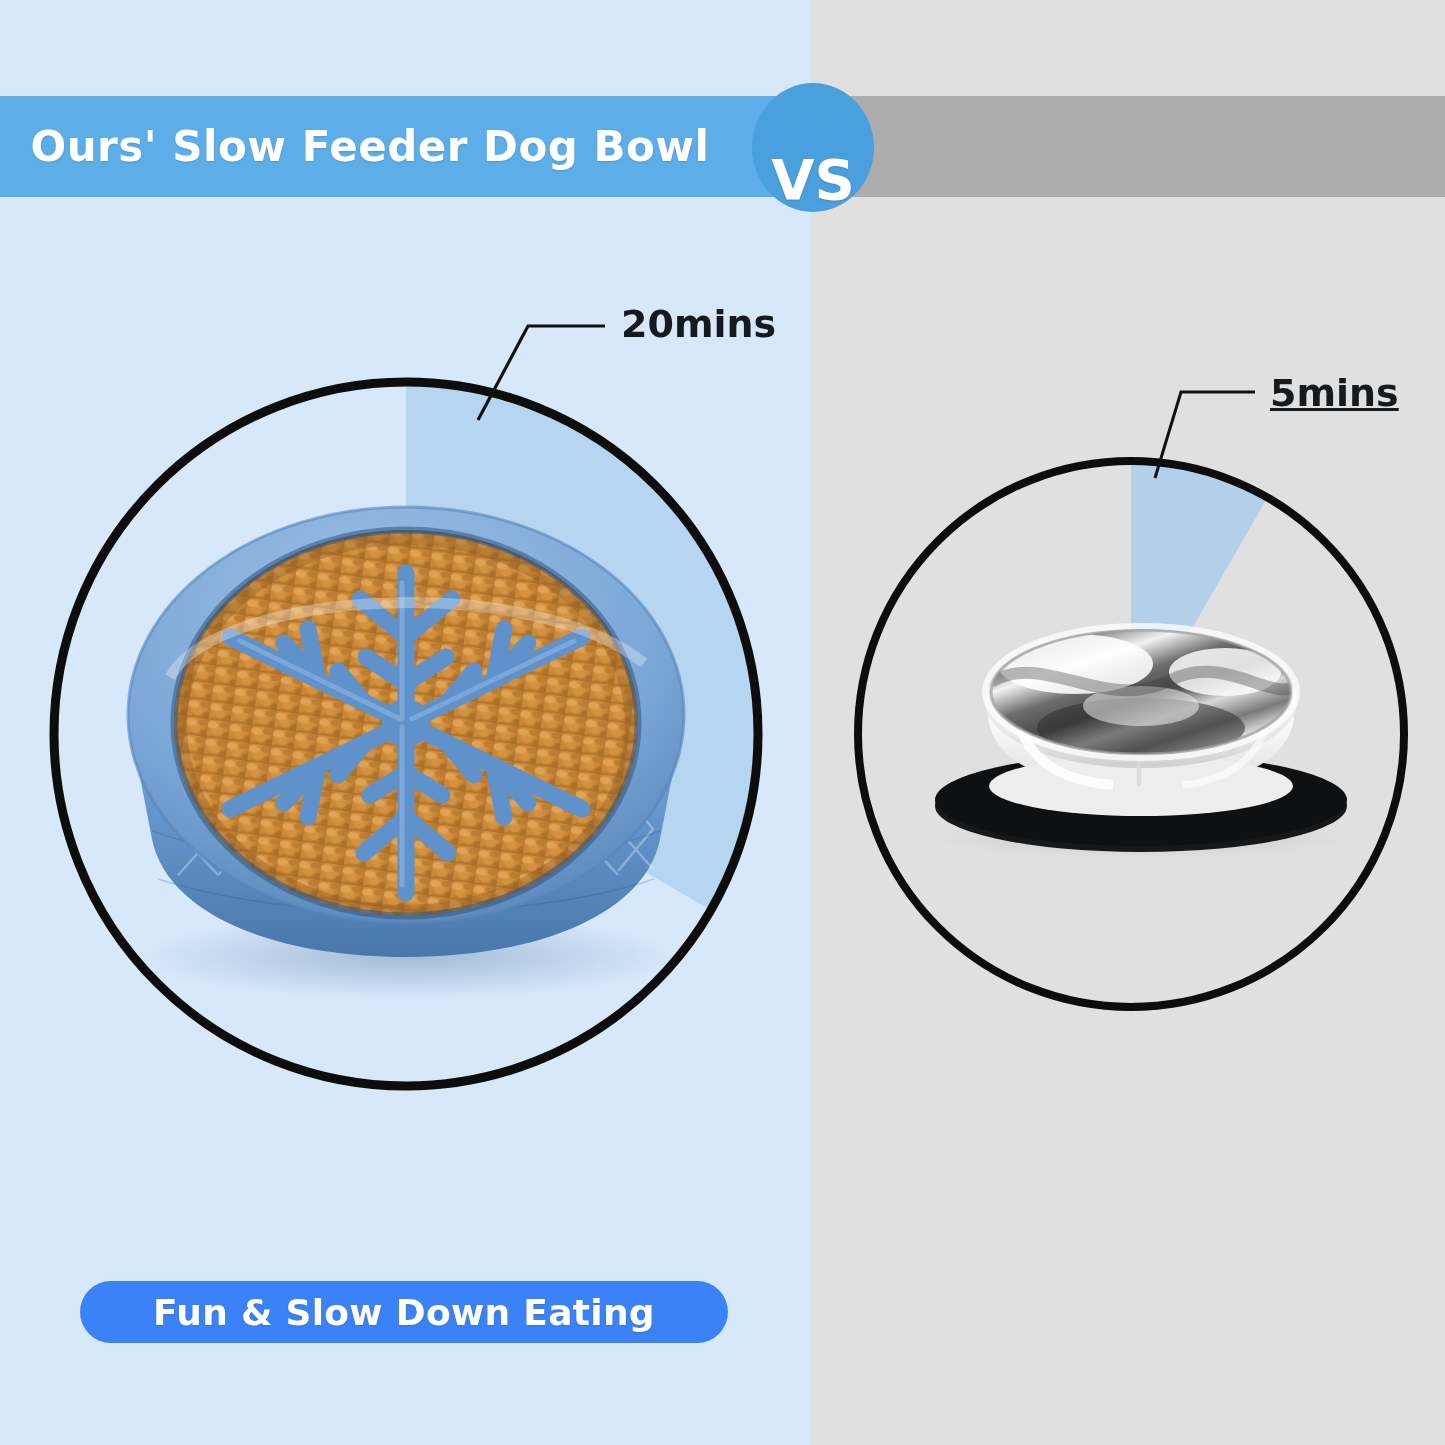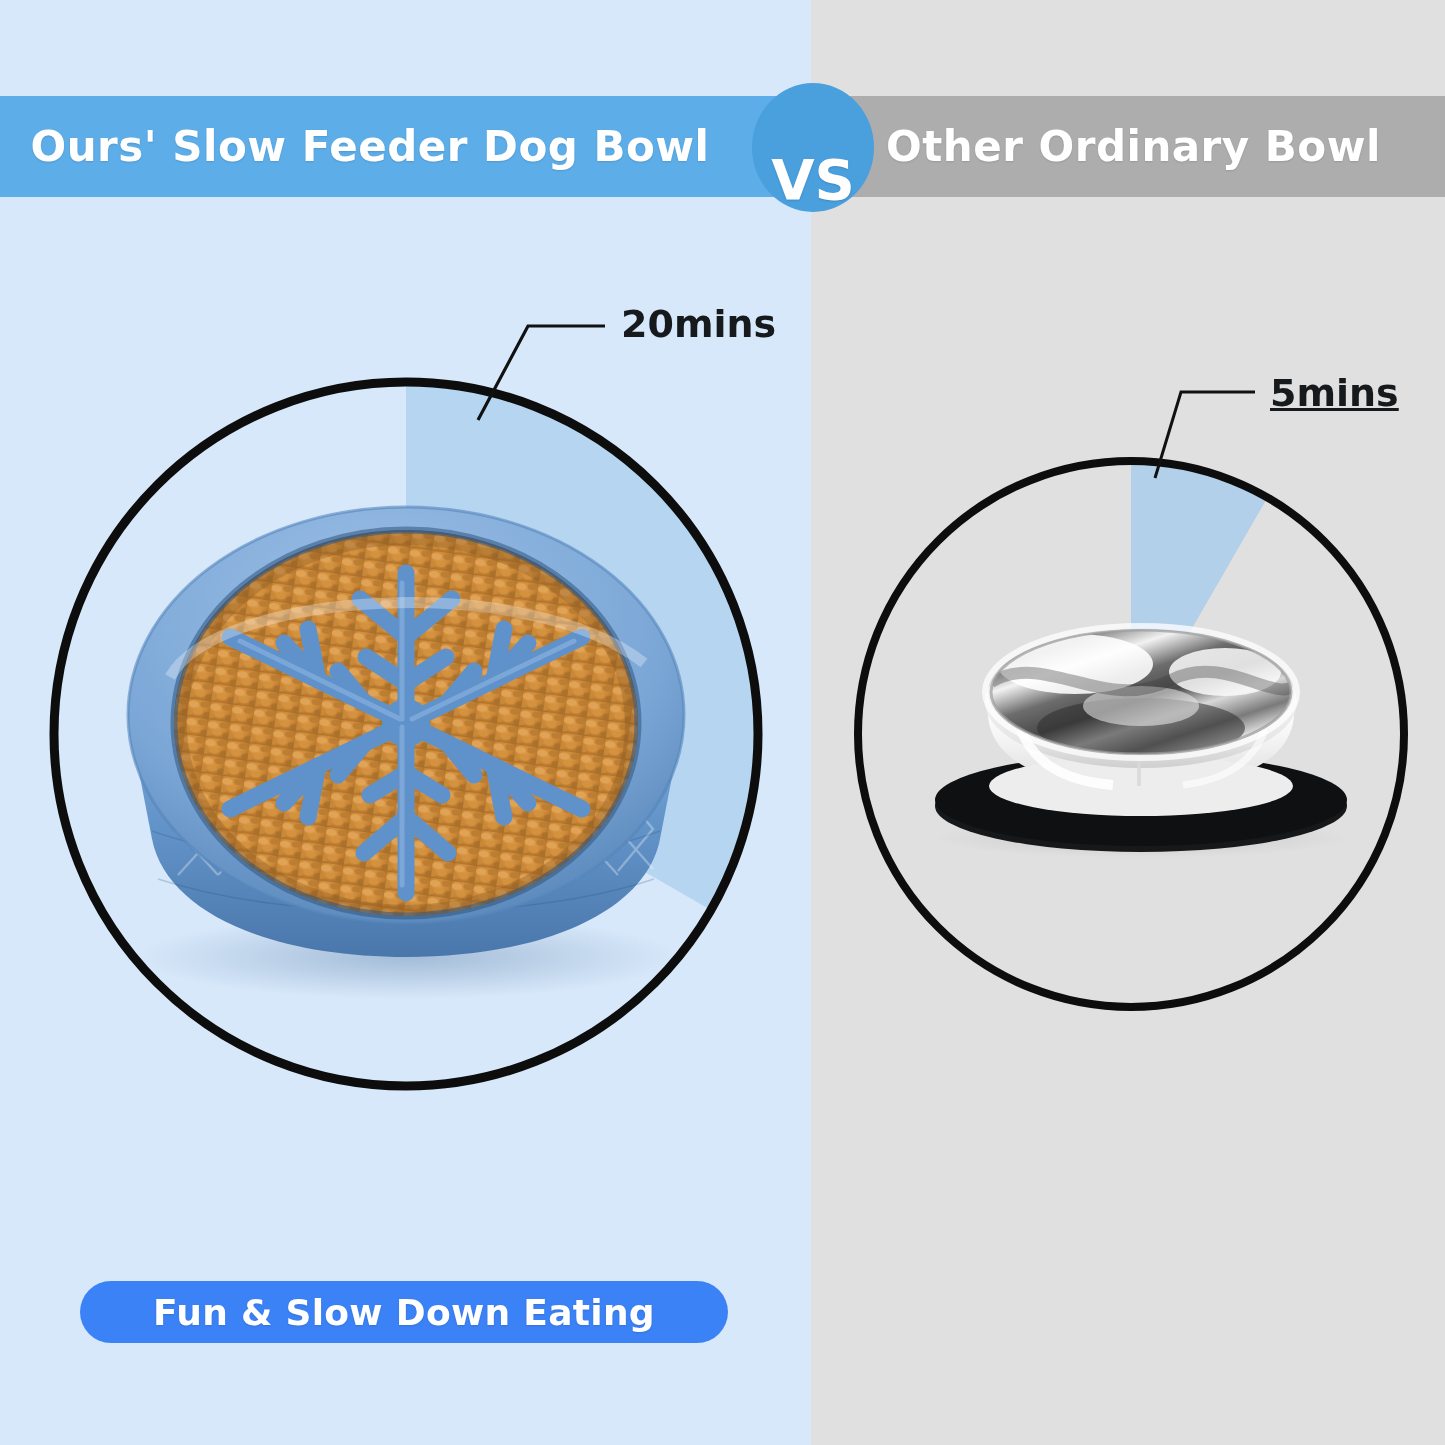--- a/index.html
+++ b/index.html
@@ -338,21 +338,20 @@
       <path d="M66,72 C120,40 180,104 246,70 C300,42 352,96 372,74" fill="none" stroke="#3a3a3a" stroke-width="12" opacity=".35"></path>
     </g>
     <ellipse cx="216" cy="82" rx="150" ry="62" fill="none" stroke="#9c9c9c" stroke-width="3" opacity=".7"></ellipse>
     <ellipse cx="216" cy="82" rx="156" ry="66" fill="none" stroke="#ffffff" stroke-width="6" opacity=".75"></ellipse>
   </svg>
 
   <div id="banner">
     <div class="banner-half" id="banner-left"></div>
     <div class="banner-half" id="banner-right"></div>
     <div class="banner-label" id="banner-label-left">Ours' Slow Feeder Dog Bowl</div>
-    <div class="banner-label" id="banner-label-right">Other Ordinary Bowl</div>
   </div>
   <div id="vs-badge">
     <span>VS</span>
   </div>
 
   <svg class="callout-svg" id="callout-left" viewBox="0 0 320 140">
     <path d="M8,138 L58,44 L135,44" fill="none" stroke="#111111" stroke-width="3.2" stroke-linejoin="miter"></path>
   </svg>
   <div class="callout-text" id="callout-text-left">20mins</div>
 

